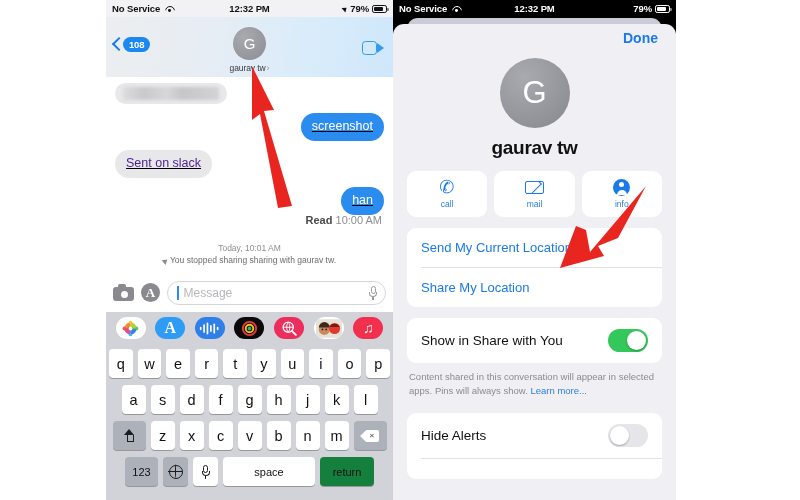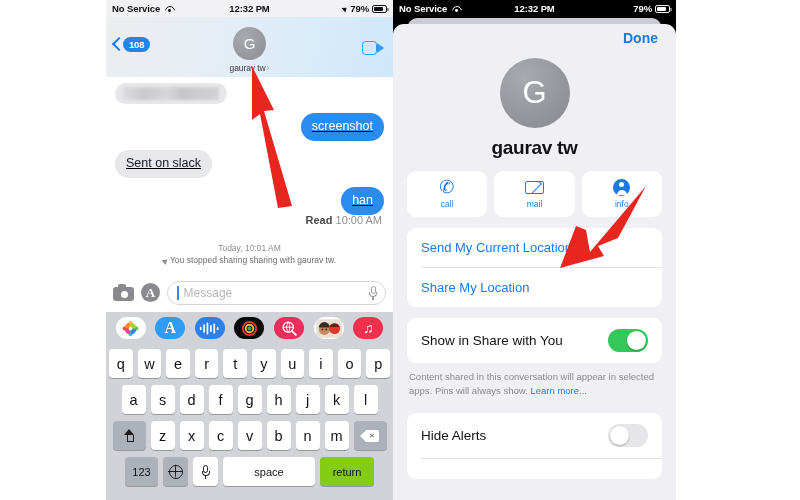--- a/index.html
+++ b/index.html
@@ -54,21 +54,21 @@
   .nav-video { position:absolute; right:9px; top:24px; width:22px;height:14px; cursor:pointer; }
   .nav-video .body{ position:absolute; left:0;top:0;width:15px;height:14px;
      border:1.8px solid #2e9bf5; border-radius:3.5px; }
   .nav-video .lens{ position:absolute; right:0; top:2px; width:0;height:0;
      border-top:5px solid transparent; border-bottom:5px solid transparent;
      border-left:7px solid #2e9bf5; }
 
   .thread { position:relative; background:#fff; height:196px; padding:6px 9px 0; }
   .bubble { font-size:12.5px; line-height:1.2; border-radius:14px; padding:6px 11px 7px;
      display:inline-block; max-width:70%; position:relative; }
-  .b-in  { background:#e8e8ea; color:#0f172a; }
+  .b-in  { background:#e8e8ea; color:#4c1d95; }
   .b-out { background:#2b8cf0; color:#fff; }
   .row { display:flex; margin-bottom:9px;text-decoration:underline; }
   .row.out { justify-content:flex-end; }
   .b-in::after{ content:""; position:absolute; left:-4px; bottom:0; width:10px;height:11px;
      background:#e8e8ea; border-bottom-right-radius:12px; z-index:-1; }
   .b-out::after{ content:""; position:absolute; right:-4px; bottom:0; width:10px;height:11px;
      background:#2b8cf0; border-bottom-left-radius:12px; z-index:-1; }
   .redacted { width:112px; height:21px; border-radius:11px; background:#e8e8ea;
      position:relative; overflow:hidden; }
   .redacted span { position:absolute; left:8px; top:4px; right:8px; height:13px;
@@ -111,21 +111,21 @@
   .app { width:30px;height:22px; border-radius:11px; background:#fff; position:relative;
      overflow:hidden; display:flex;align-items:center;justify-content:center; }
 
   .keyboard { background:#d1d3d9; padding:5px 3px 6px; }
   .krow { display:flex; justify-content:center; gap:5px; margin-bottom:7px; }
   .key { background:#fff; border-radius:4px; height:29px; width:24px; font-size:14.5px;
      display:flex; align-items:center; justify-content:center; color:#111;
      box-shadow:0 1px 0 rgba(0,0,0,.28); font-weight:400; }
   .key.wide { background:#adb1ba; }
   .key.spc { width:92px; font-size:11px; }
-  .key.ret { width:54px; font-size:11px; background:#84cc16; }
+  .key.ret { width:54px; font-size:11px; background:#15803d; }
   .key.k123{ width:33px; font-size:11px; background:#adb1ba; }
   .key.globe,.key.micK{ width:25px; background:#adb1ba; }
   .key.micK{ background:#fff; }
   .key.shift{ width:33px; }
   .key.del{ width:33px; }
 
   .shiftic{ width:13px;height:13px; position:relative; }
   .shiftic::before{ content:""; position:absolute; left:1.5px; top:0; width:0;height:0;
      border-left:5.5px solid transparent; border-right:5.5px solid transparent;
      border-bottom:6px solid #1c1c1e; }

